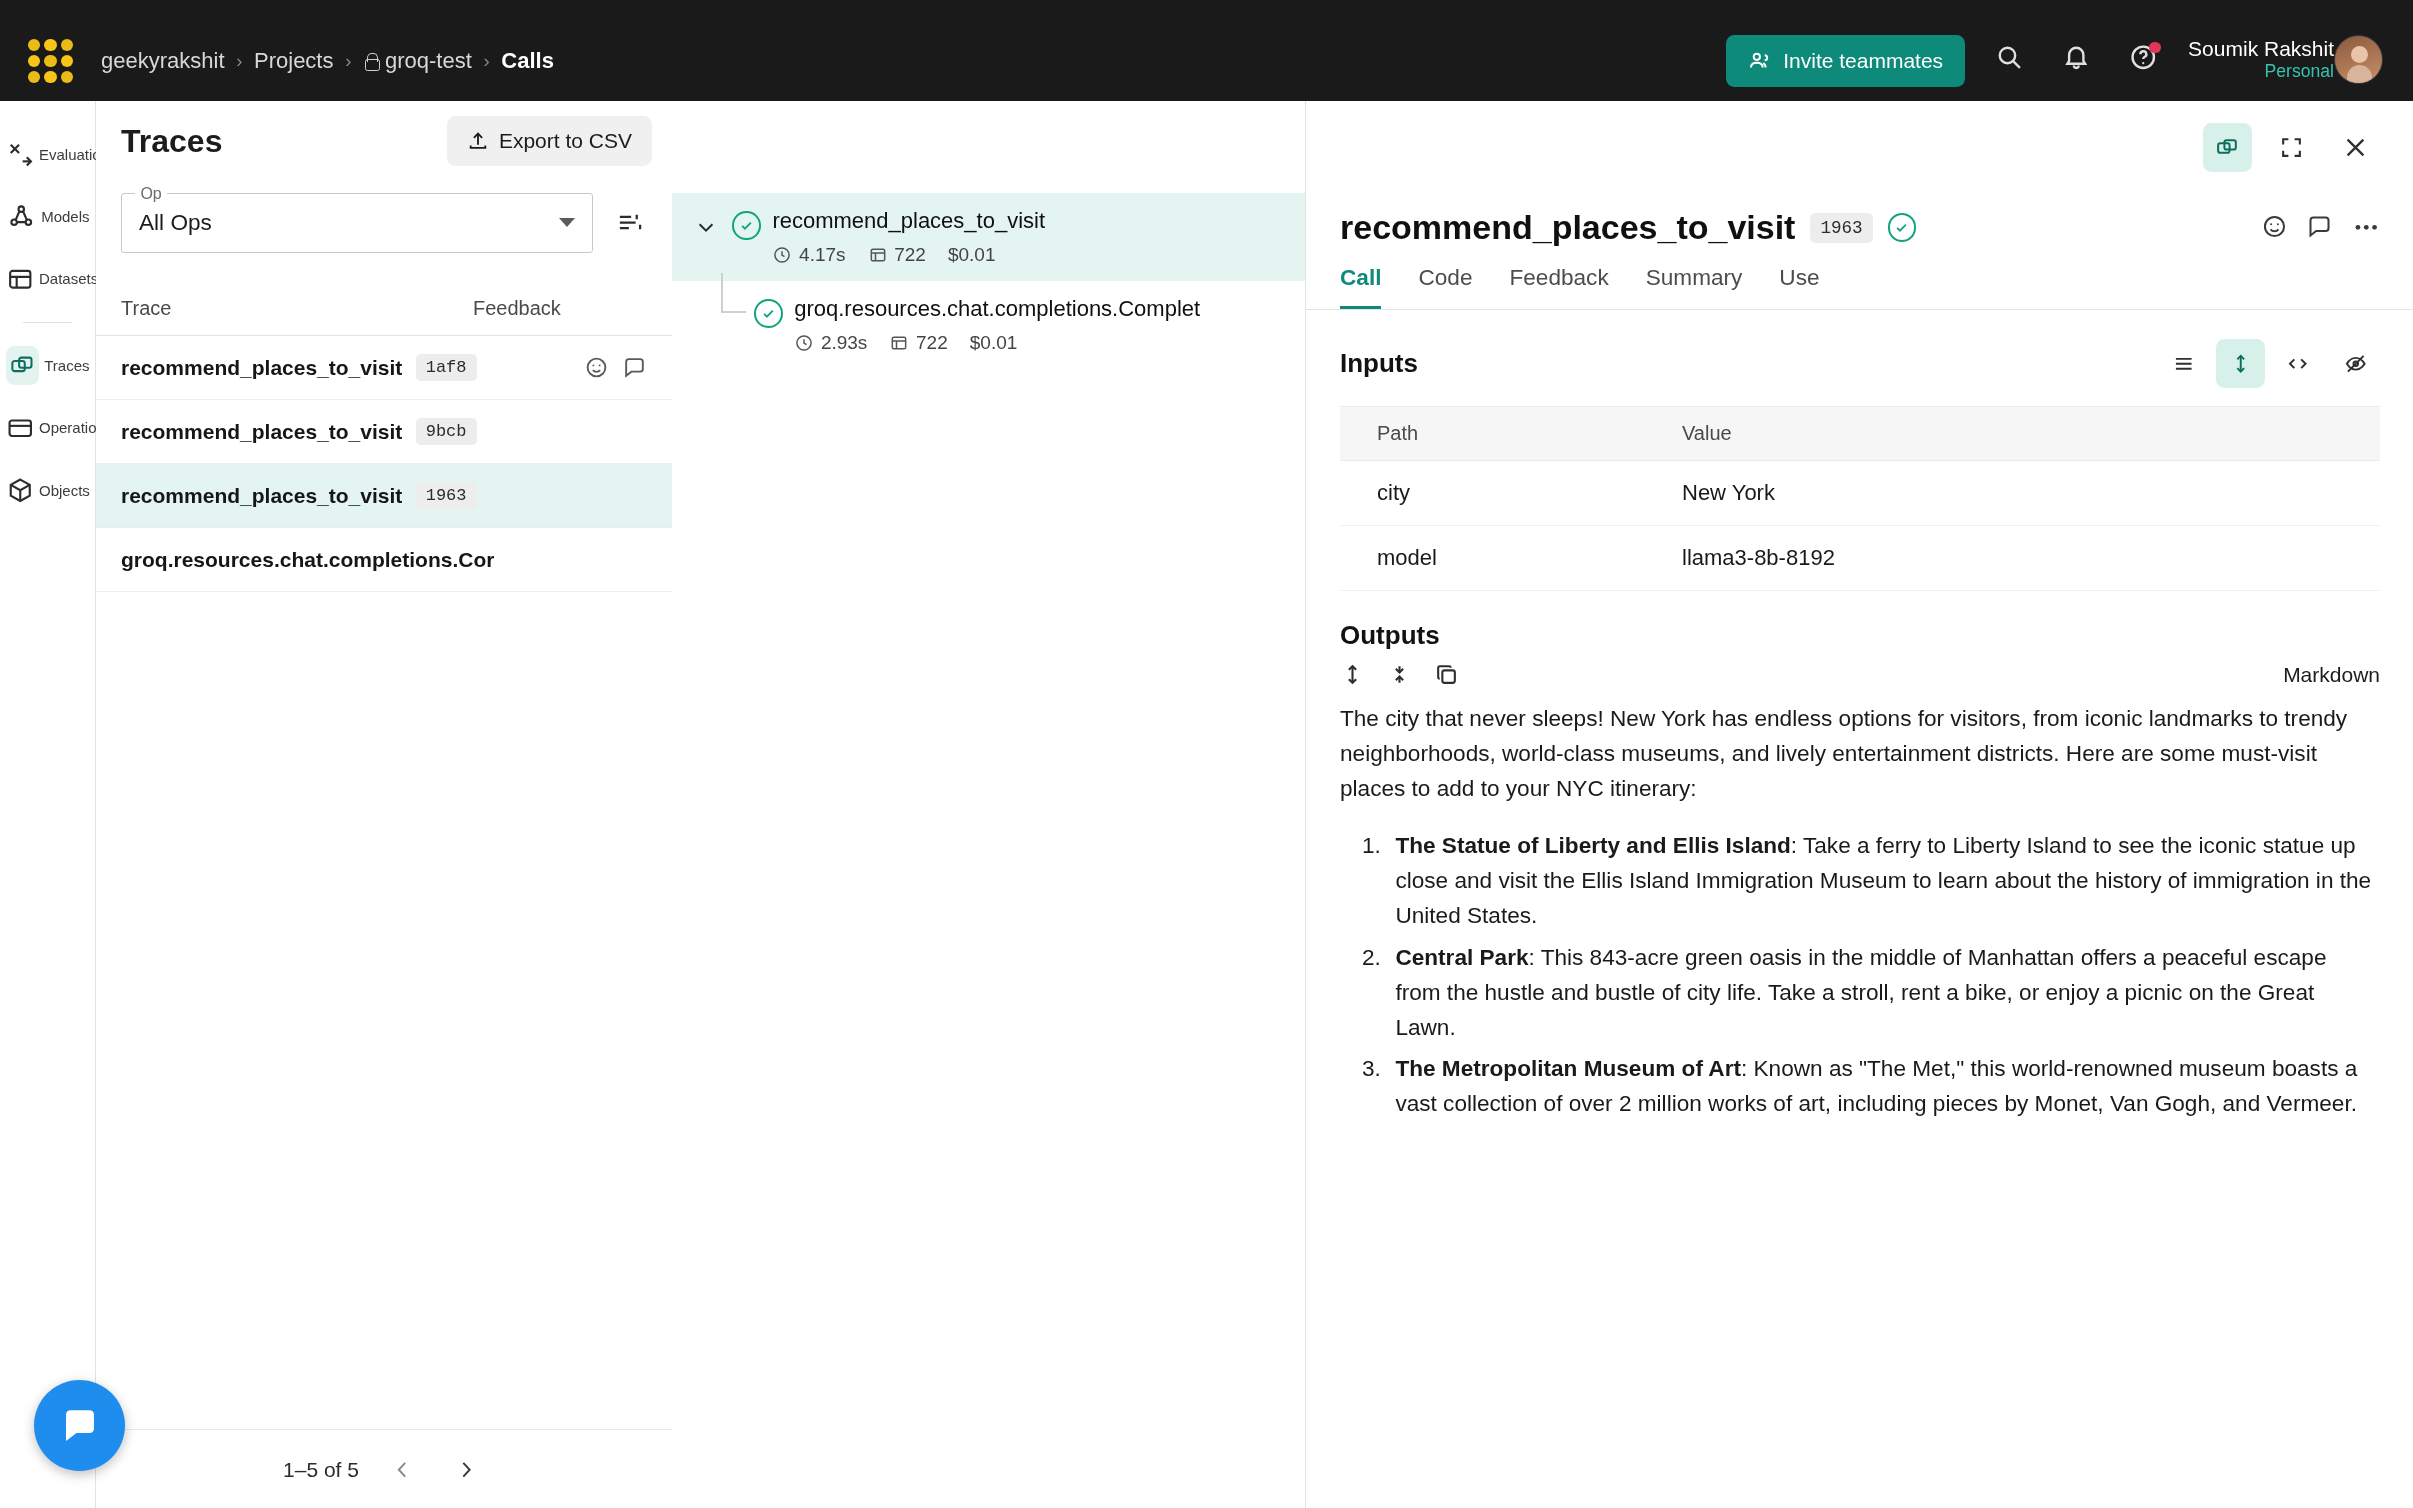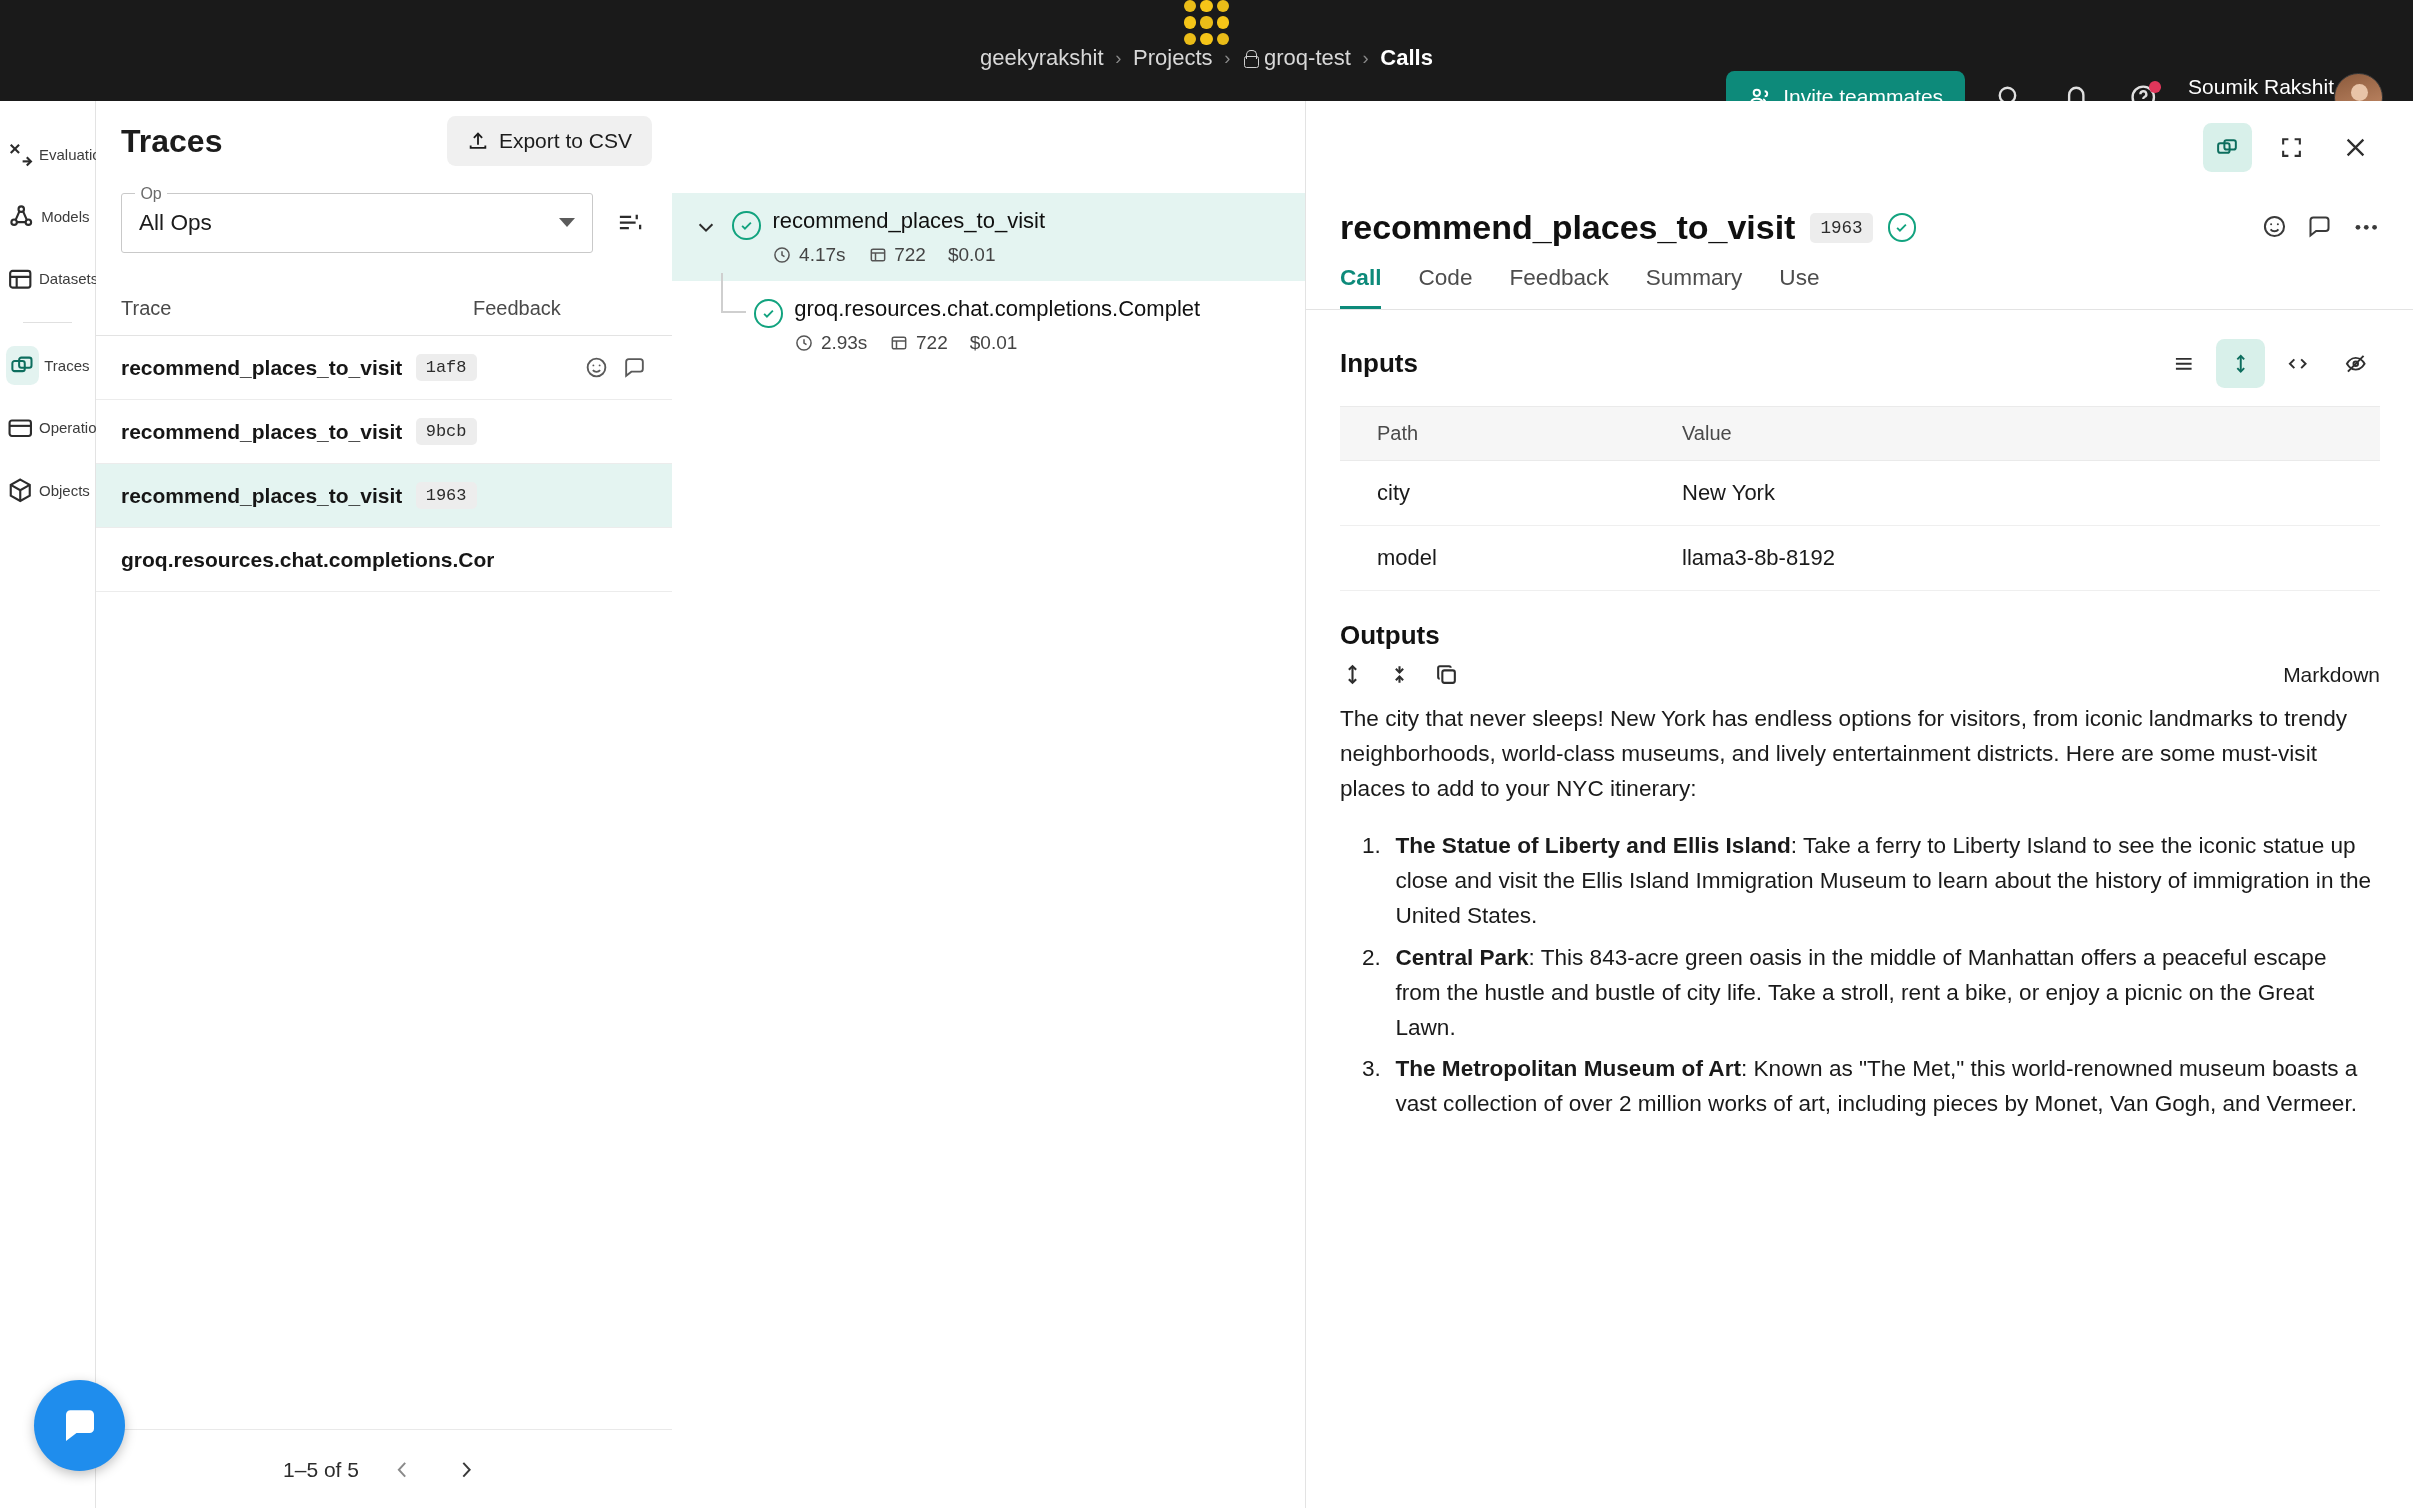--- a/index.html
+++ b/index.html
@@ -7,36 +7,36 @@
     width: 2413px; height: 1508px;
     font-family: "Liberation Sans", sans-serif;
     background: #ffffff;
     overflow: hidden;
   }
   body { position: relative; }
 
   
   .topbar {
     position: absolute; top: 0; left: 0; width: 2413px; height: 122px;
-    background: #1a1a1a; display: flex; align-items: center; flex-direction: column;
+    background: #1a1a1a; display: flex; align-items: center;
   }
   .logo-box { width: 101px; height: 101px; display: flex; align-items: center; justify-content: center; }
   .logo-grid { width: 45px; height: 45px; display: grid; grid-template-columns: repeat(3, 1fr); grid-template-rows: repeat(3, 1fr); gap: 4.2px; }
   .logo-grid i { background: #f5c518; border-radius: 50%; display: block; }
   .logo-grid i.dim { background: #f5c518; opacity: .95; }
 
   .breadcrumb { display: flex; align-items: center; color: #e8e8e8; font-size: 22px; gap: 11.7px; }
   .crumb { color: #d8d8d8; }
   .crumb.current { color: #ffffff; font-weight: bold; }
   .crumb-sep { color: #8a8a8a; font-size: 18.4px; }
   .lock-icon { display: inline-block; width: 17px; height: 18.4px; position: relative; vertical-align: -2.5px; margin-right: 5px; }
   .lock-icon:before { content:""; position:absolute; left:1.7px; top:6.7px; width:13.4px; height:10px; border:1.7px solid #cfcfcf; border-radius:2.5px; }
   .lock-icon:after { content:""; position:absolute; left:4.2px; top:0.8px; width:8.4px; height:8.4px; border:1.7px solid #cfcfcf; border-bottom:none; border-radius:5px 5px 0 0; }
 
-  .top-right { margin-left: auto; display: flex; align-items: center; gap: 22px; padding-right: 30px; }
+  .top-right { margin-left: auto; display: flex; align-items: flex-start; gap: 22px; padding-right: 30px; }
   .invite-btn {
     background: #0d8a7a; color: #fff; border: none; border-radius: 8.4px;
     height: 52px; padding: 0 22px; font-size: 21px; display: flex; align-items: center; gap: 11.7px;
     cursor: pointer; font-family: inherit;
   }
   .icon-btn { width: 45px; height: 45px; display: flex; align-items: center; justify-content: center; color: #e0e0e0; cursor: pointer; position: relative; }
   .bell-dot { position: absolute; top: 6.7px; right: 5px; width: 11.7px; height: 11.7px; background: #e0365a; border-radius: 50%; }
   .user-block { display: flex; align-items: center; }
   .user-name { color: #fff; font-size: 21px; text-align: right; display: block; }
   .user-sub { color: #35c4ad; font-size: 17.6px; text-align: right; display: block; }

